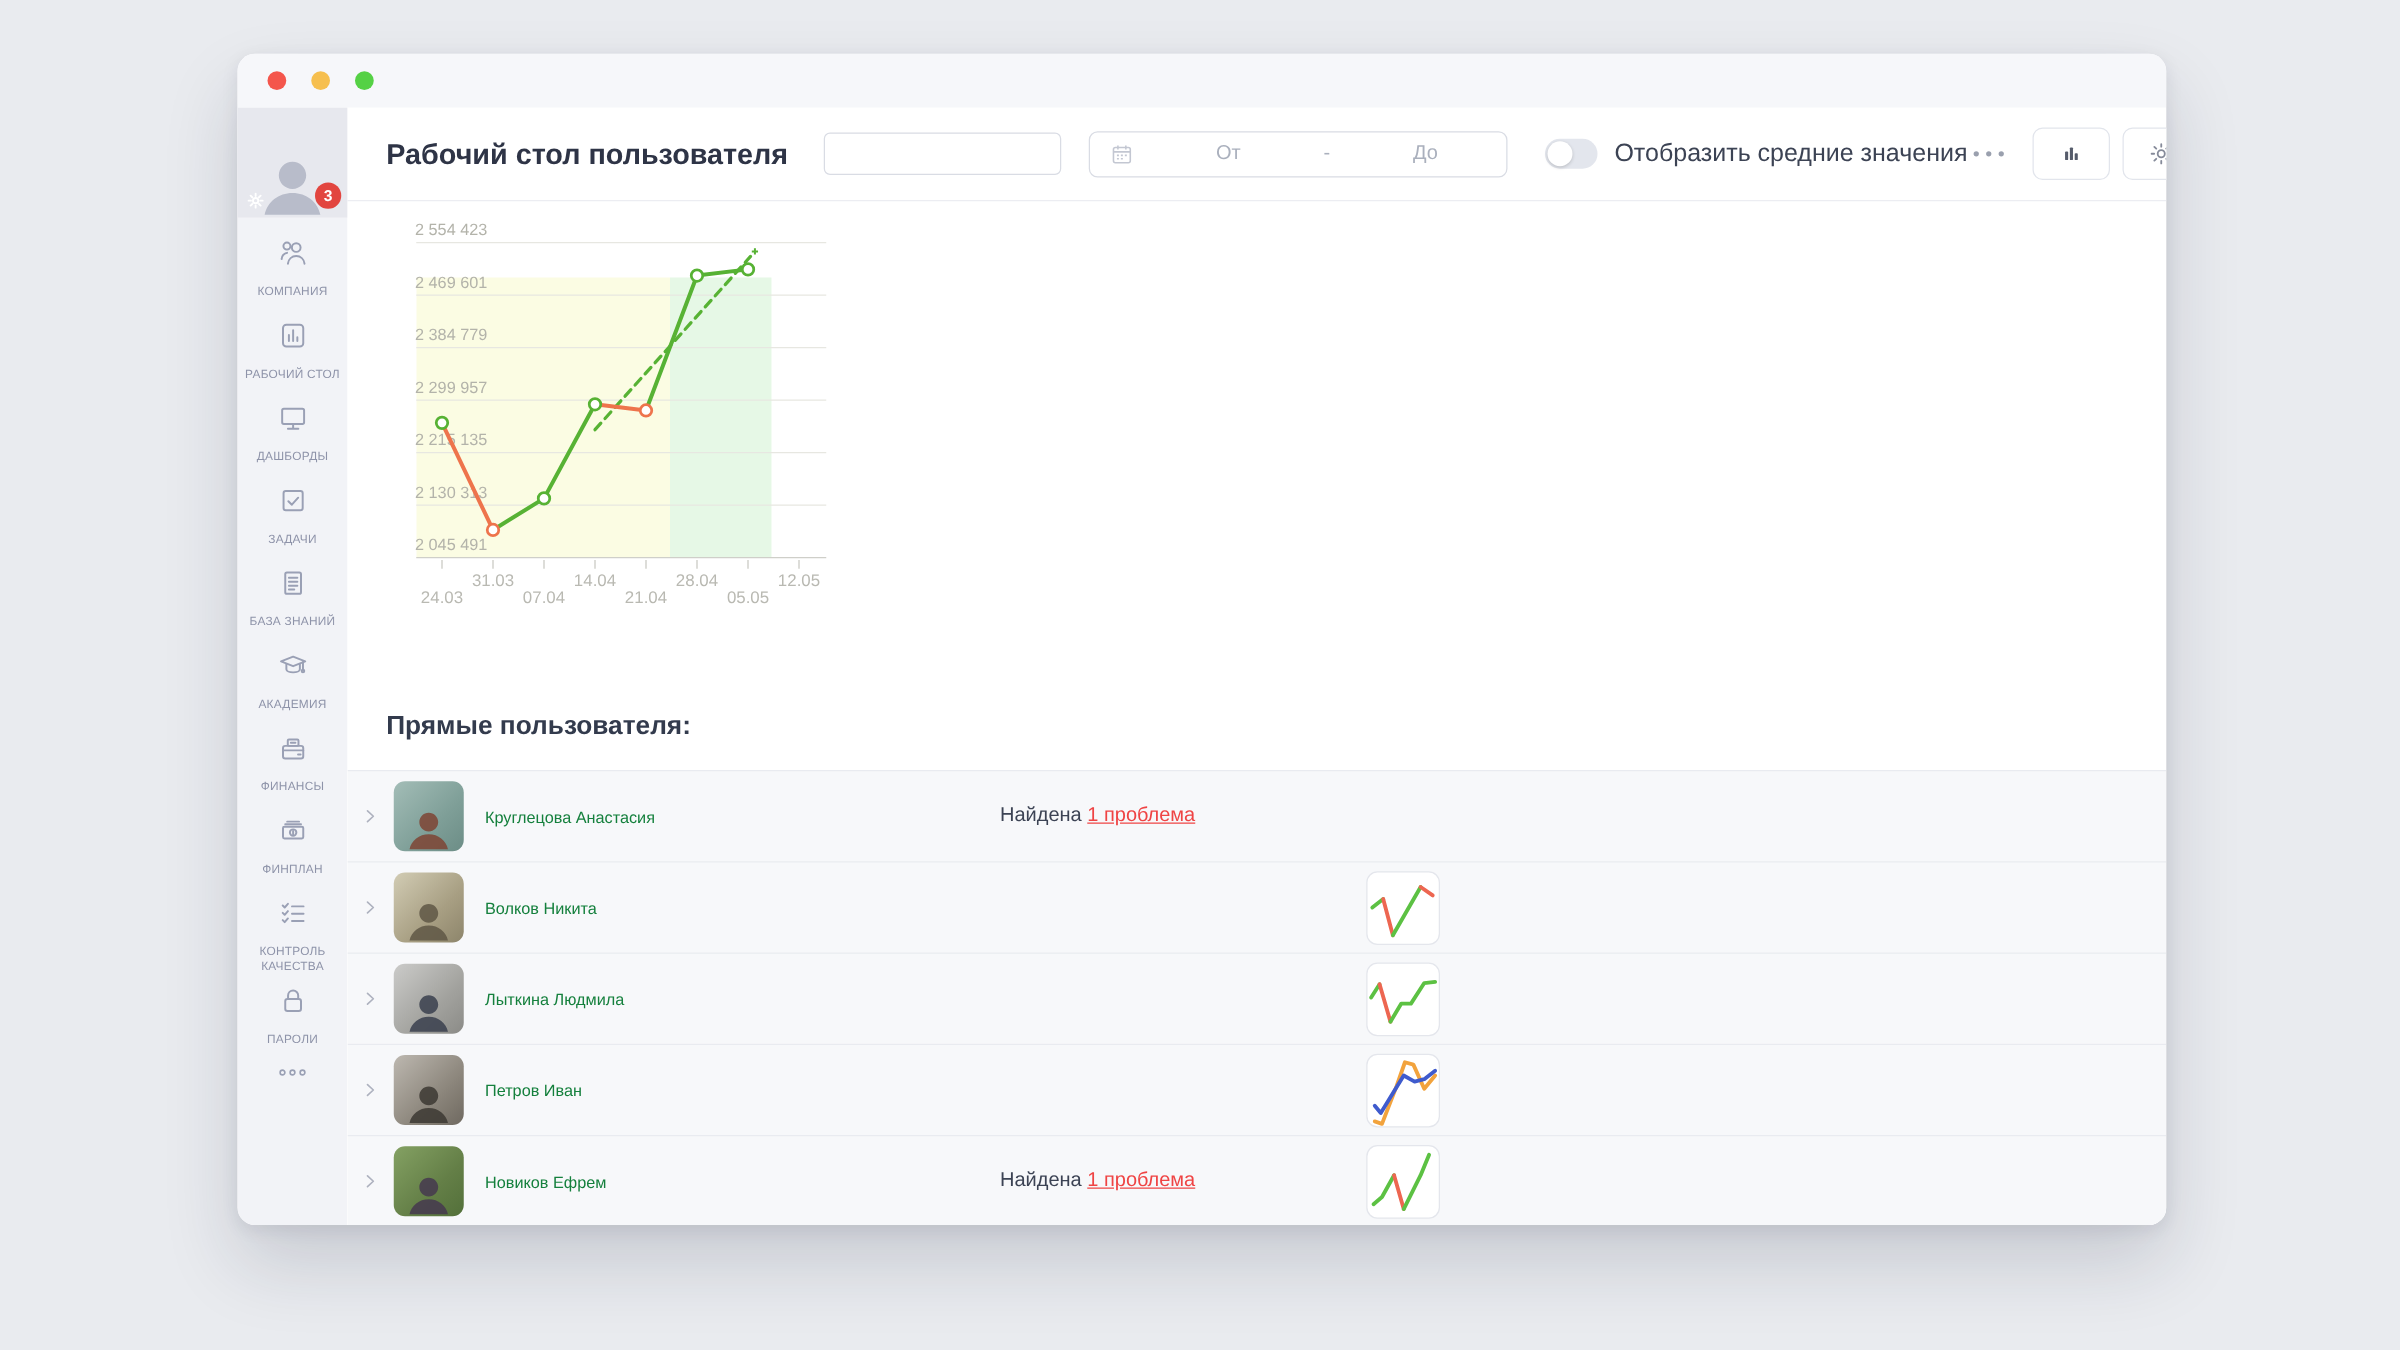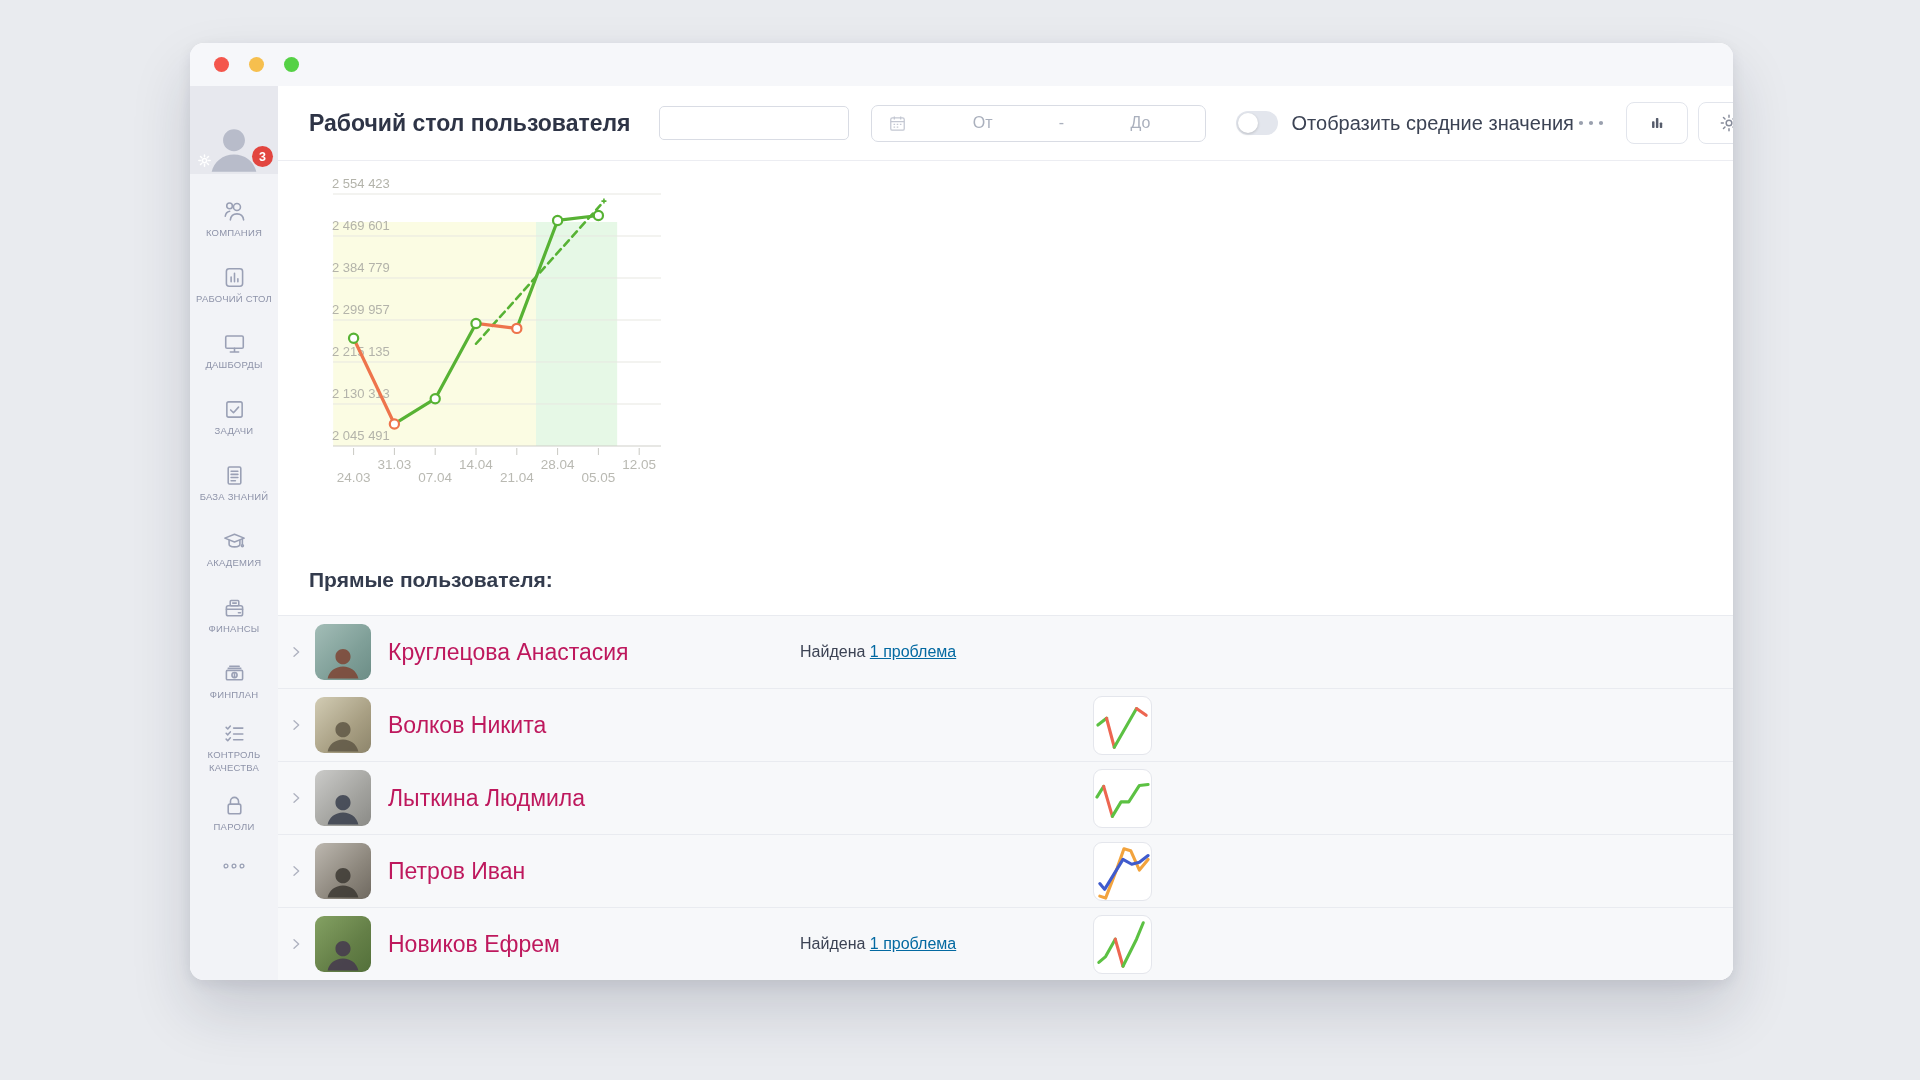--- a/index.html
+++ b/index.html
@@ -12,21 +12,21 @@
   .wbody{flex:1;display:flex;min-height:0;}
   
   .sidebar{width:88px;flex:none;background:#f2f3f7;display:flex;flex-direction:column;align-items:center;overflow:hidden;}
   .s-avatar{width:88px;height:88px;background:#e7e8ee;position:relative;flex:none;cursor:pointer;}
   .s-avatar>svg.sil{position:absolute;left:50%;bottom:-3px;transform:translateX(-50%);}
   .s-gear{position:absolute;left:7px;bottom:6px;}
   .s-badge{position:absolute;right:5px;bottom:7px;width:21px;height:21px;border-radius:50%;background:#e2453f;color:#fff;
     font-size:12.5px;font-weight:bold;display:flex;align-items:center;justify-content:center;}
   .side-nav{display:flex;flex-direction:column;align-items:center;padding-top:12px;width:88px;}
   .side-item{width:88px;min-height:66px;box-sizing:border-box;padding:3px 4px;display:flex;flex-direction:column;align-items:center;
-    justify-content:center;gap:2px;cursor:pointer;color:#9aa0b5;}
+    gap:12px;cursor:pointer;color:#9aa0b5;}
   .side-item .lbl{font-size:9.5px;color:#8e93a9;text-align:center;line-height:1.3;letter-spacing:.2px;}
   .side-more{min-height:40px;color:#9aa0b5;}
   
   .content{flex:1;background:#fff;display:flex;flex-direction:column;min-width:0;}
   .header{height:74px;flex:none;display:flex;align-items:center;padding:0 8px 0 31px;border-bottom:1px solid #ecedf2;}
   .h-title{font-size:23px;font-weight:bold;color:#2e3446;margin-right:28px;white-space:nowrap;}
   .h-search{width:190px;height:34px;border:1px solid #d9dce4;border-radius:5px;background:#fff;margin-right:22px;outline:none;
     font-size:16px;padding:0 10px;box-sizing:border-box;color:#3c4354;flex:none;}
   .h-date{width:335px;height:37px;border:1px solid #d9dce4;border-radius:7px;display:flex;align-items:center;
     color:#aab0bd;font-size:16px;padding:0 16px;box-sizing:border-box;margin-right:30px;cursor:pointer;flex:none;background:#fff;gap:28px;}
@@ -46,23 +46,23 @@
   .row{height:73px;background:#f7f8fa;border-top:1px solid #e9ebf0;display:flex;align-items:center;padding-left:10px;box-sizing:border-box;cursor:pointer;}
   .row .chev{width:16px;flex:none;display:flex;color:#aeb2bf;}
   .row .avatar{width:56px;height:56px;border-radius:9px;margin-left:11px;flex:none;position:relative;overflow:hidden;}
   .row .avatar svg{position:absolute;left:50%;bottom:-2px;transform:translateX(-50%);}
   .av1{background:linear-gradient(135deg,#a3bdb7,#7f9f98 60%,#6c8d86);color:#7e4434;}
   .av2{background:linear-gradient(135deg,#d2ccb4,#a89f83 60%,#8d856b;);color:#5f5745;}
   .av2{background:linear-gradient(135deg,#d2ccb4,#a89f83 60%,#8d856b);color:#5f5745;}
   .av3{background:linear-gradient(135deg,#bdb8b0,#8d877d 60%,#6f6960);color:#3c3833;}
   .av4{background:linear-gradient(135deg,#cbcbc9,#a3a39f 60%,#8b8b87);color:#39404e;}
   .av5{background:linear-gradient(135deg,#84a163,#647f47 60%,#53703a);color:#45384f;}
-  .row .name{margin-left:17px;width:412px;font-size:23px;color:#be185d;flex:none;}
+  .row .name{margin-left:17px;width:412px;font-size:13px;color:#15803d;flex:none;}
   .row .problem{width:293px;font-size:16px;color:#3c4354;flex:none;}
-  .row .problem a{color:#0369a1;cursor:pointer;}
+  .row .problem a{color:#ef4444;cursor:pointer;}
   .row .sparkbox{width:57px;height:57px;border:1px solid #e4e6ec;border-radius:9px;background:#fff;flex:none;
     display:flex;align-items:center;justify-content:center;cursor:pointer;}
 </style>
 </head>
 <body>
 
 <div class="window">
   <div class="titlebar">
     <span class="tl r"></span>
     <span class="tl y"></span>

